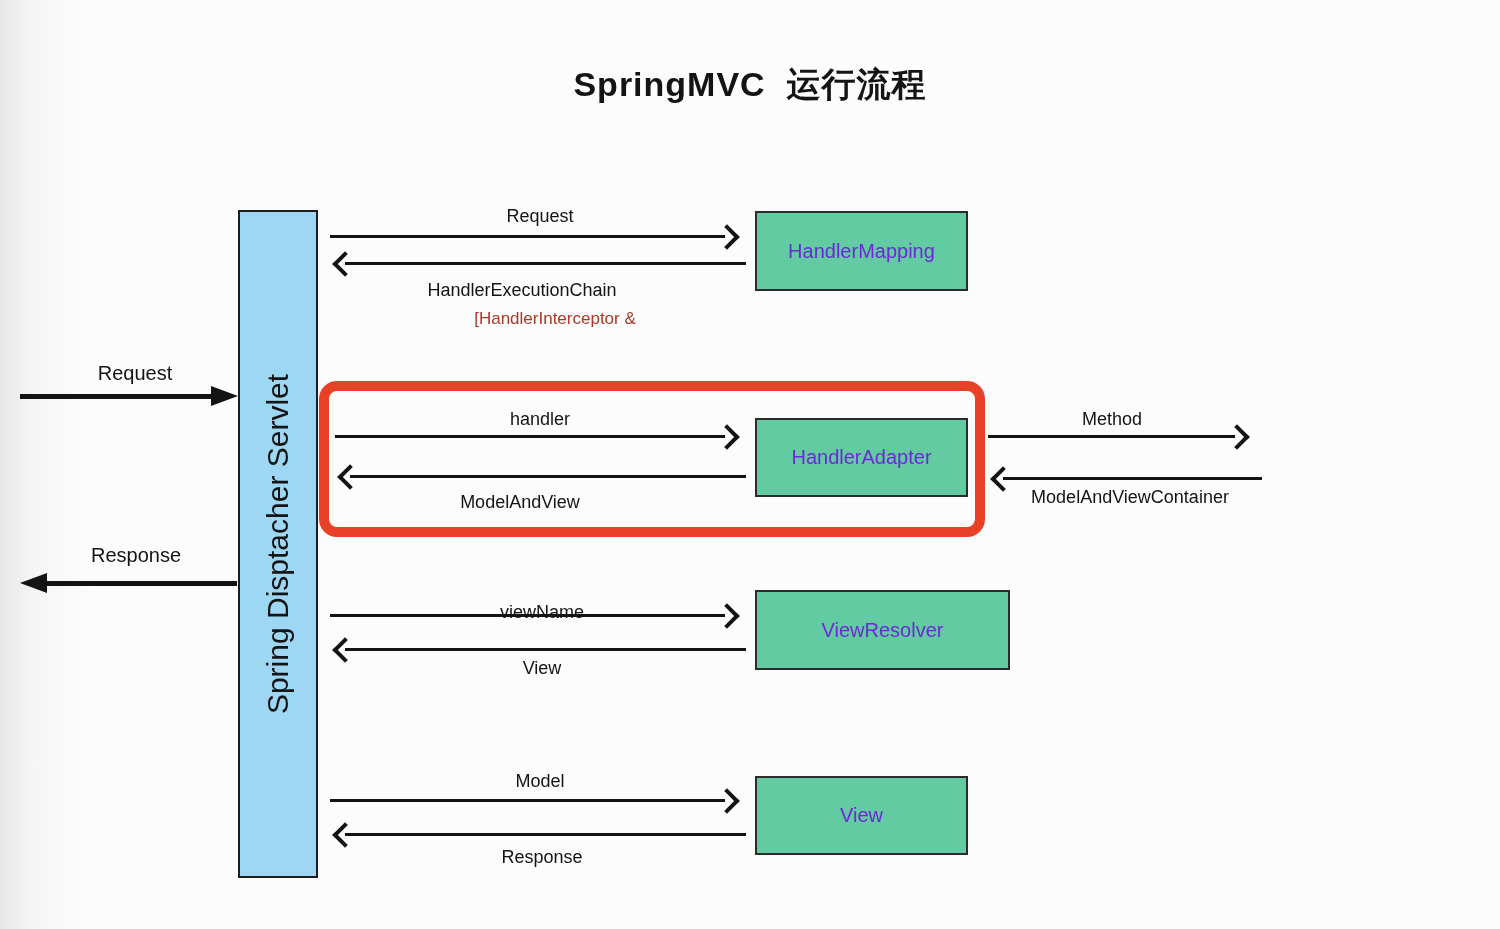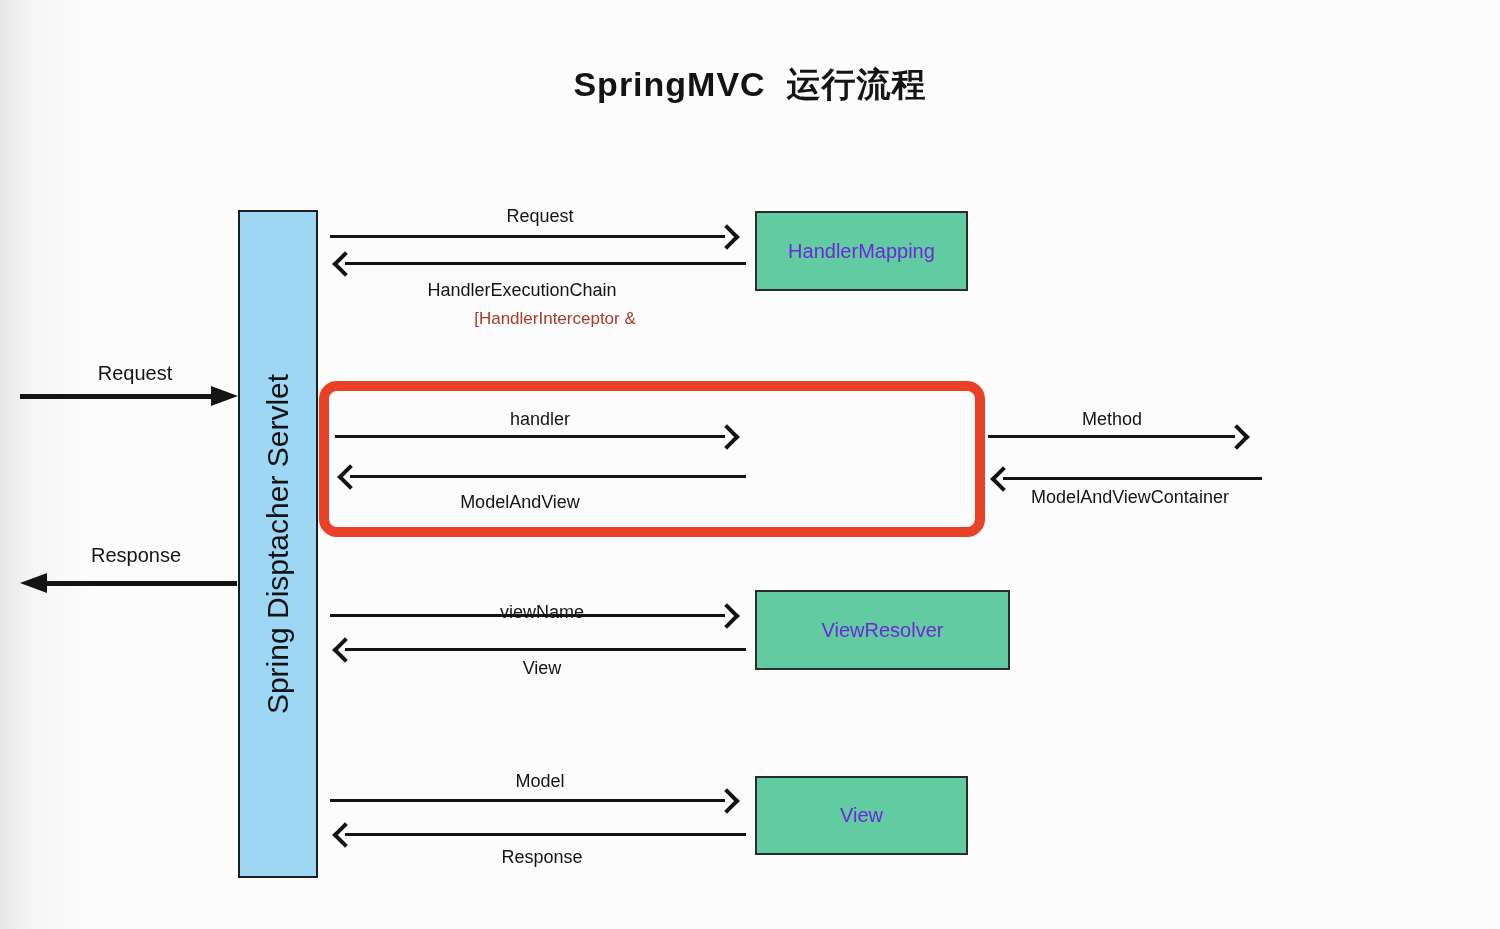--- a/index.html
+++ b/index.html
@@ -55,20 +55,21 @@
 
   <div class="title">SpringMVC  运行流程</div>
 
   <div class="servlet">
     <span class="servlet-label">Spring Disptacher Servlet</span>
   </div>
 
   <div class="red-box"></div>
 
   <div class="node" style="left:755px; top:211px; width:213px; height:80px;">HandlerMapping</div>
+  <div class="node" style="left:755px; top:418px; width:213px; height:79px;">HandlerAdapter</div>
   <div class="node" style="left:755px; top:590px; width:255px; height:80px;">ViewResolver</div>
   <div class="node" style="left:755px; top:776px; width:213px; height:79px;">View</div>
 
   <div class="t-lbl t-lbl-big" style="left:135px; top:362px;">Request</div>
   <div class="hline-thick" style="left:20px; top:394px; width:193px;"></div>
   <div class="tri tri-r" style="left:211px; top:386px;"></div>
 
   <div class="t-lbl t-lbl-big" style="left:136px; top:544px;">Response</div>
   <div class="tri tri-l" style="left:20px; top:573px;"></div>
   <div class="hline-thick" style="left:45px; top:581px; width:192px;"></div>

